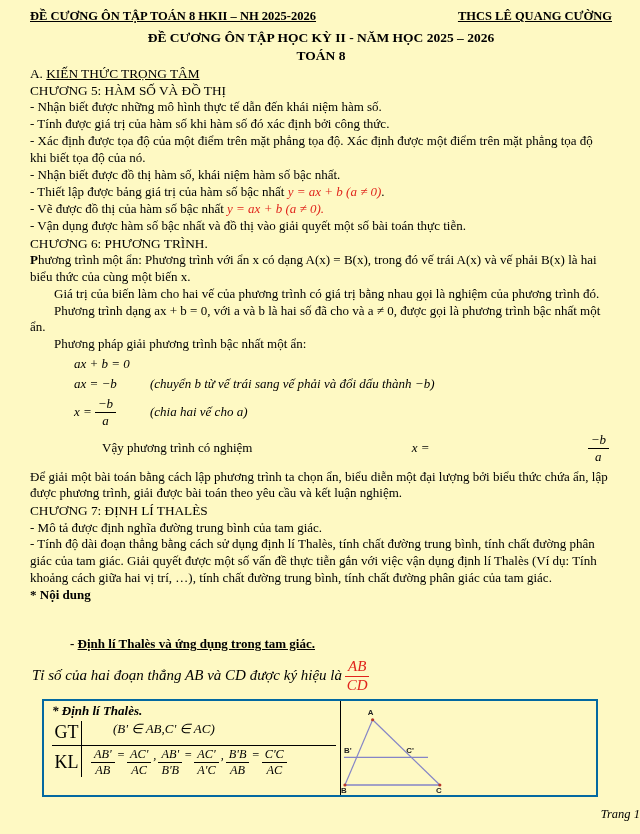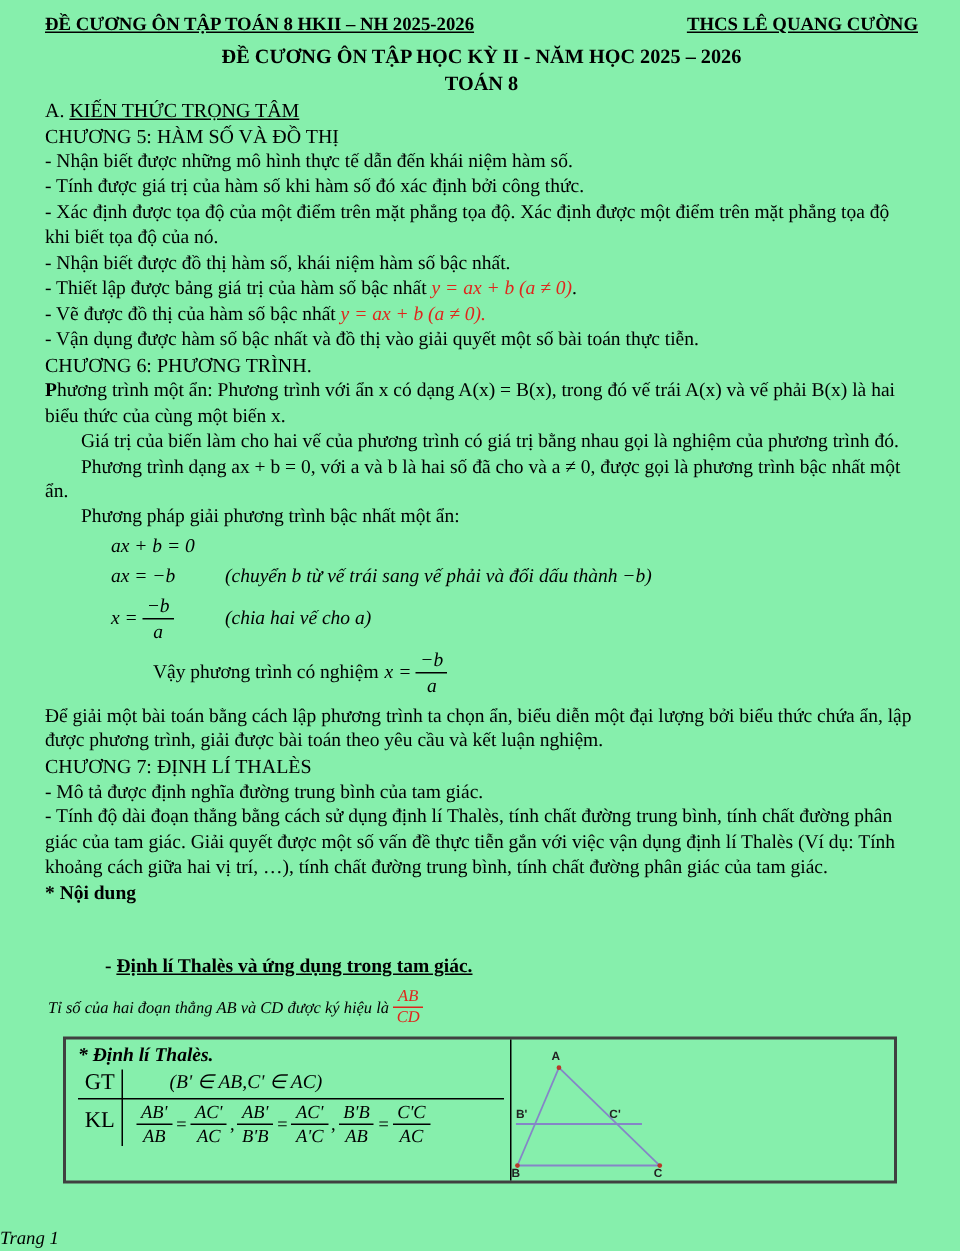--- a/index.html
+++ b/index.html
@@ -1,17 +1,17 @@
 <!DOCTYPE html>
 <html style="--math-red: #e0251c; --figure-line: #8585c7; --figure-dot: #b8382a;"><head>
 <meta charset="utf-8">
 <style>
   html,body{margin:0;padding:0;background:#fff;}
   .page{
-    position:relative; width:640px; height:834px; background:#86efac;
+    position:relative; width:640px; height:834px; background:#fef9c3;
     font-family:"Liberation Serif", serif; color:#000; overflow:hidden;
     box-sizing:border-box; padding:8px 28px 0 30px; font-size:13px; line-height:1.3;
   }
   .hdr-row{display:flex; justify-content:space-between; font-weight:bold; font-size:12.5px; margin-bottom:5px;}
   .u{text-decoration:underline;}
   .b{font-weight:bold;}
   .i{font-style:italic;}
   .center{text-align:center;}
   .title{font-weight:bold; font-size:13.5px; line-height:1.32;}
   .heading{font-weight:normal; font-size:13.3px;}
@@ -19,39 +19,39 @@
   .indent{text-indent:24px;}
   .math{font-style:italic;}
   .red{color:var(--math-red,#e0251c);}
   .frac{display:inline-flex; flex-direction:column; align-items:center; vertical-align:middle; line-height:1.05; margin:0 3px;}
   .frac .num{border-bottom:1px solid currentColor; padding:0 3px 1px;}
   .frac .den{padding-top:1px;}
   .eq{margin:3px 0 3px 44px;}
   .eq .lhs{display:inline-block; min-width:76px;}
   .eq-frac-row{margin:4px 0 4px 44px; display:flex; align-items:center;}
   .eq-frac-row .lhspair{display:inline-flex; align-items:center; min-width:76px;}
-  .concl-row{margin:6px 0 5px 72px; display:flex; align-items:center;}
-  .ratio-row{margin:6px 0 6px 2px; display:flex; align-items:center; font-size:11px;}
+  .concl-row{margin:6px 0 5px 72px; display:flex; align-items:center;justify-content:space-between;}
+  .ratio-row{margin:6px 0 6px 2px; display:flex; align-items:center; font-size:15px;}
   .noidung{font-weight:bold;}
   .thales-item{margin-left:40px;margin-top:32px;}
   
-  .thales-box{display:flex; border:2px solid #404040; width:556px; height:98px; margin:4px 0 0 12px; box-sizing:border-box;}
+  .thales-box{display:flex; border:2px solid #0369a1; width:556px; height:98px; margin:4px 0 0 12px; box-sizing:border-box;}
   .thales-left{width:296px; box-sizing:border-box; padding:2px 4px 2px 8px; flex:none;}
   .thales-right{flex:1; border-left:1.5px solid #000; position:relative;}
   .thales-caption{font-weight:bold; font-style:italic; font-size:13px;}
   .gtkl{display:grid; grid-template-columns:30px 1fr; margin-top:1px;}
-  .gtkl .lbl{border-right:1.3px solid #000; text-align:center; font-size:15px;}
+  .gtkl .lbl{border-right:1.3px solid #000; text-align:center; font-size:18px;}
   .gtkl .lbl.klcell{border-top:1.3px solid #000; padding-top:5px;}
   .gtkl .cnt{padding-left:7px;}
   .gtkl .cnt.klcell{border-top:1.3px solid #000; padding-top:2px;}
   .gt-line1{display:flex; justify-content:space-between; padding-right:6px;}
   .gt-line2{font-style:italic;margin-left:24px;}
-  .kl-fracs{display:flex; align-items:center; font-style:italic; font-size:12.3px; flex-wrap:nowrap;}
+  .kl-fracs{display:flex; align-items:flex-start; font-style:italic; font-size:12.3px; flex-wrap:nowrap;}
   .kl-fracs .frac{margin:0 2px;}
-  .footer{position:absolute; left:0; right:0; bottom:1px; text-align:left; font-style:italic; font-size:12.5px;}
+  .footer{position:absolute; left:0; right:0; bottom:12px; text-align:right; font-style:italic; font-size:12.5px;}
   svg text{font-family:"Liberation Sans", sans-serif; font-weight:bold; font-size:8px; fill:#222;}
 </style>
 </head>
 <body>
 
 <div class="page">
 
   <div class="hdr-row">
     <span class="u">ĐỀ CƯƠNG ÔN TẬP TOÁN 8 HKII – NH 2025-2026</span>
     <span class="u">THCS LÊ QUANG CƯỜNG</span>

